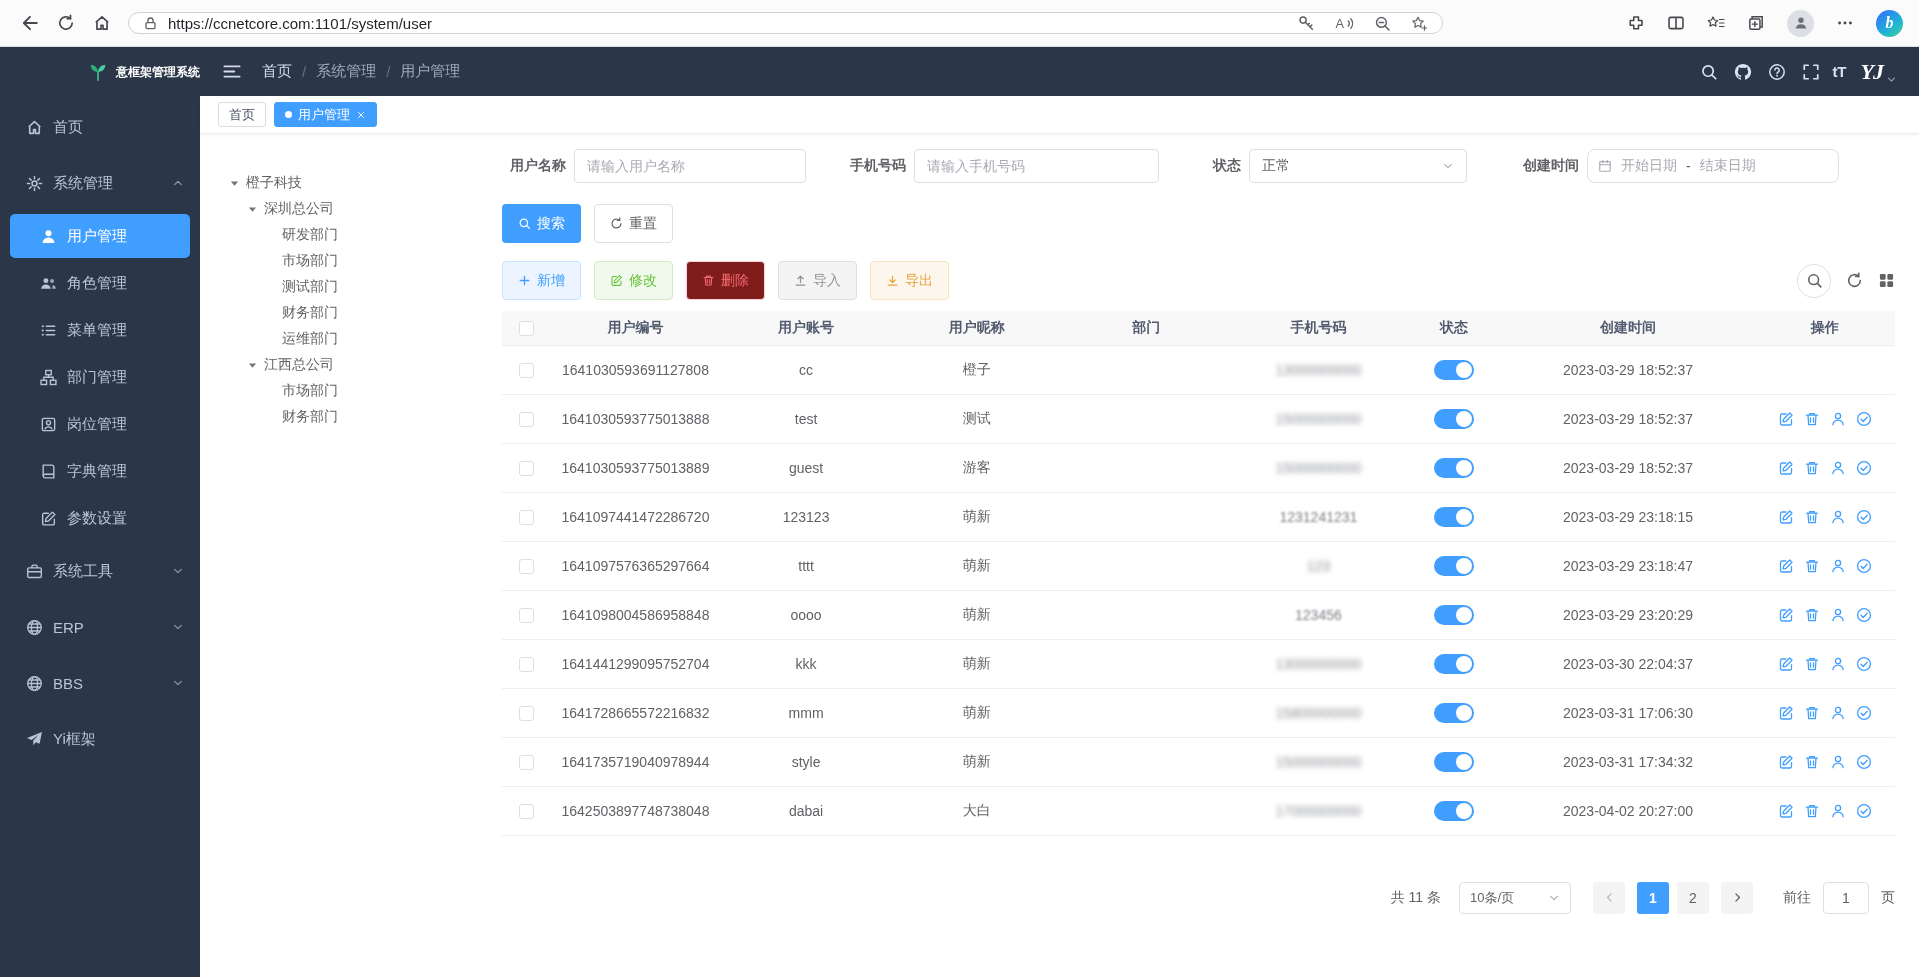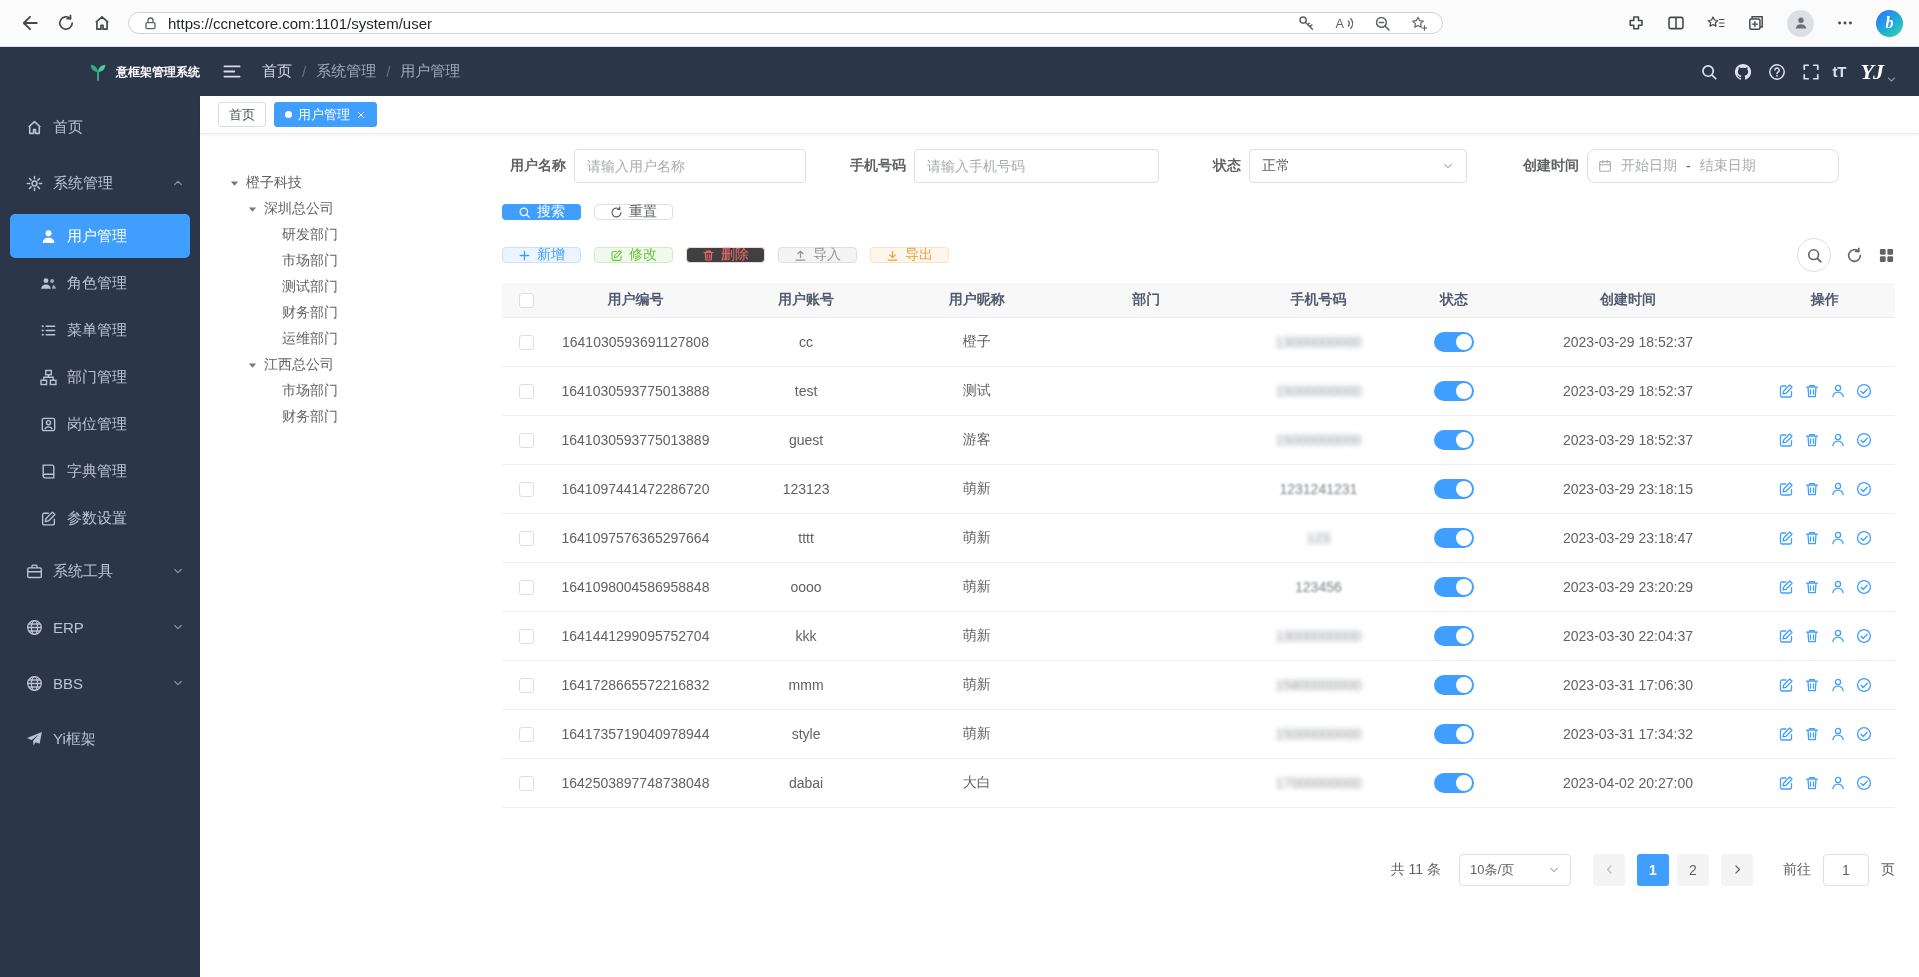--- a/index.html
+++ b/index.html
@@ -86,28 +86,28 @@
   .f-input{height:34px;border:1px solid #dcdfe6;border-radius:4px;padding:0 12px;font-size:14px;color:#606266;outline:none;background:#fff}
   .f-input::placeholder{color:#a8abb2}
   .w242{width:232px}.w245{width:245px}
   .select-box{width:218px;height:34px;border:1px solid #dcdfe6;border-radius:4px;display:flex;align-items:center;justify-content:space-between;padding:0 12px;color:#606266;font-size:14px;background:#fff}
   .ps-caret{width:12px;height:12px;color:#a8abb2}
   .date-box{width:252px;height:34px;border:1px solid #dcdfe6;border-radius:8px;display:flex;align-items:center;gap:9px;padding:0 10px;font-size:14px;color:#a8abb2;background:#fff}
   .date-box .cal{width:14px;height:14px;color:#a8abb2}
   .date-box .sep{color:#606266}
 
   .btn-row{display:flex;gap:13px;margin-bottom:18px}
-  .btn{height:16px;border-radius:4px;font-size:14px;display:inline-flex;align-items:center;gap:6px;padding:0 15px;border:1px solid transparent;background:#fff;font-family:inherit}
+  .btn{height:39px;border-radius:4px;font-size:14px;display:inline-flex;align-items:center;gap:6px;padding:0 15px;border:1px solid transparent;background:#fff;font-family:inherit}
   .btn .icon{width:13px;height:13px}
   .btn-primary{background:#409eff;color:#fff}
   .btn-plain{border-color:#dcdfe6;color:#606266}
   .toolbar{display:flex;align-items:center;gap:13px;margin-bottom:11px}
   .btn-soft-blue{background:#ecf5ff;border-color:#c6e2ff;color:#409eff}
   .btn-soft-green{background:#f0f9eb;border-color:#d1edc4;color:#67c23a}
-  .btn-soft-red{background:#404040;border-color:#fcd3d3;color:#f56c6c}
+  .btn-soft-red{background:#7f1d1d;border-color:#fcd3d3;color:#f56c6c}
   .btn-soft-gray{background:#f4f4f5;border-color:#dedfe0;color:#909399}
   .btn-soft-orange{background:#fdf6ec;border-color:#f8e3c5;color:#e6a23c}
   .toolbar-right{margin-left:auto;display:flex;align-items:center;gap:15px;color:#606266}
   .tool-circle{width:34px;height:34px;border:1px solid #dcdfe6;border-radius:50%;display:flex;align-items:center;justify-content:center}
   .tool-plain{display:flex;align-items:center;justify-content:center}
   .tool-icon{width:17px;height:17px}
 
   
   .user-table{width:100%;border-collapse:collapse;table-layout:fixed}
   .user-table thead th{height:34px;background:#f8f8f9;color:#515a6e;font-size:14px;font-weight:700;border-bottom:1px solid #ebeef5;text-align:center}

